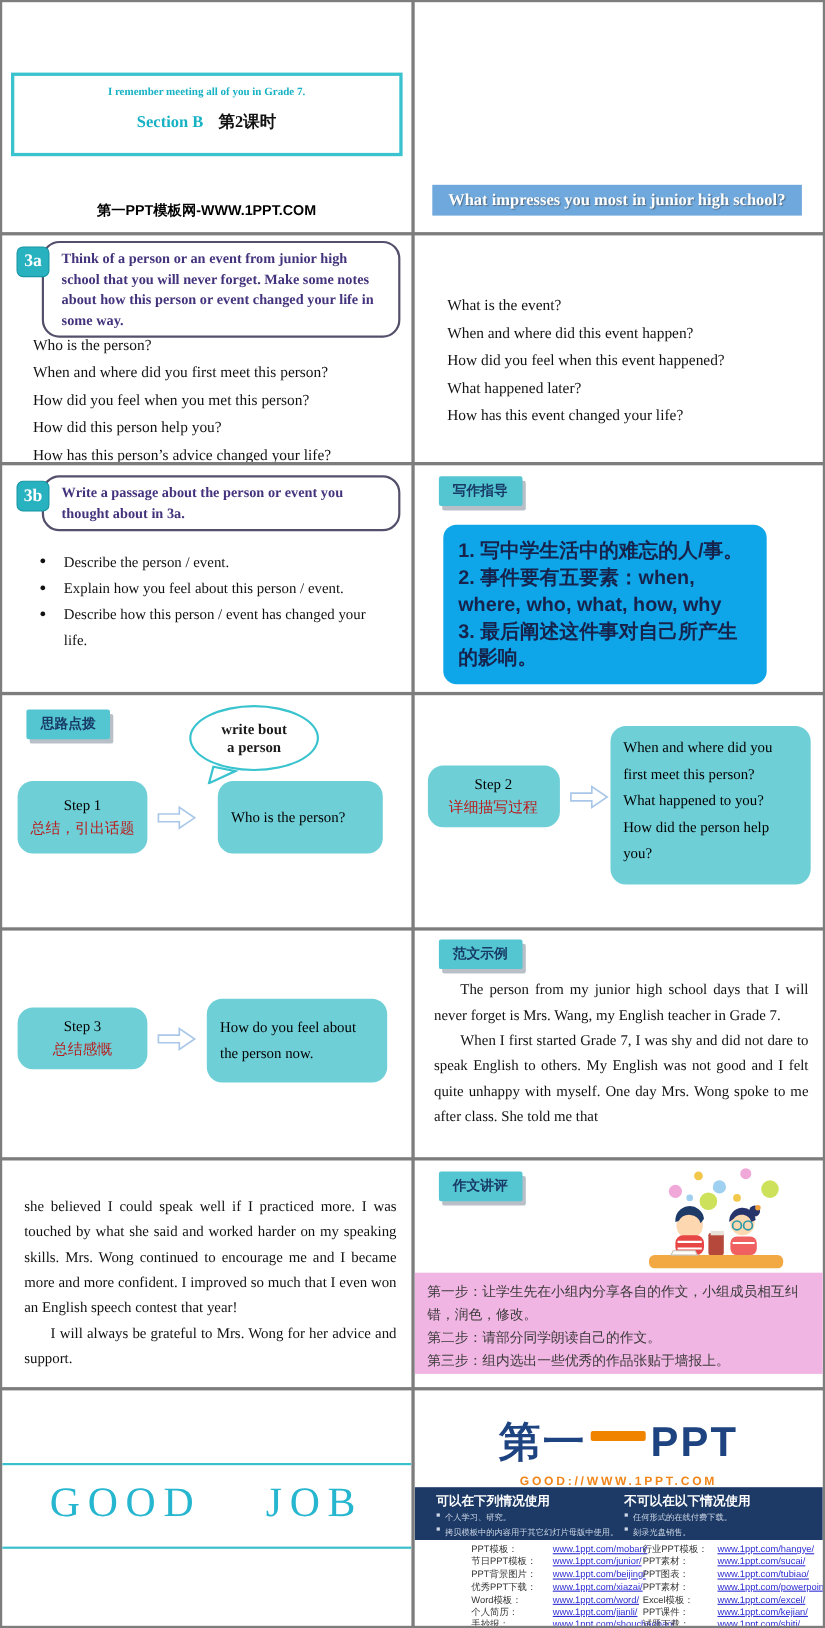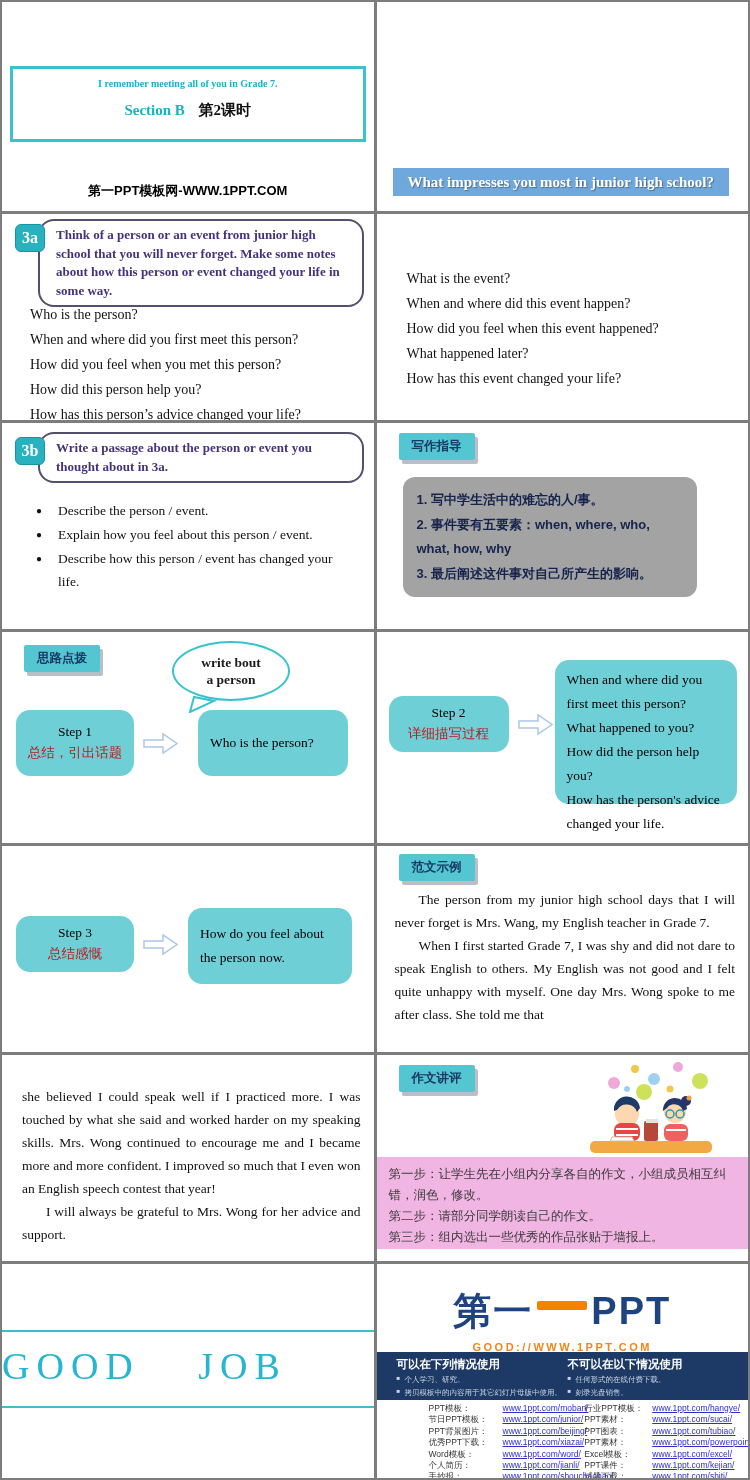--- a/index.html
+++ b/index.html
@@ -37,22 +37,22 @@
   .q-list div{ height:25px; line-height:25px; }
   .b-list{ position:absolute; font-family:"Liberation Serif", serif; font-size:13.5px; color:#111; }
   .b-list .bi{ position:relative; padding-left:24px; line-height:23px; margin-bottom:1px; }
   .b-list .bi::before{ content:"●"; position:absolute; left:2px; font-size:10px; top:0px; }
 
   
   .tab{ position:absolute; background:#54c6d1; color:#173a66; font-weight:bold; font-size:12.5px;
     padding:5px 13px; border-radius:2px; box-shadow:3px 4px 0 #b9bfc7; white-space:nowrap; }
 
   
-  .tips-box{ position:absolute; left:26px; width:294px; top:54px; background:#a3a3a3;
-    border-radius:12px; padding:11px 14px; font-weight:bold; font-size:13px;
+  .tips-box{ position:absolute; left:26px; width:294px; top:54px; background:#0ea5e9;
+    border-radius:12px; padding:11px 14px; font-weight:bold; font-size:18px;
     line-height:24.5px; color:#16244d; }
 
   
   .step-box{ position:absolute; background:#6fcfd7; border-radius:14px; text-align:center;
     display:flex; flex-direction:column; justify-content:center; }
   .step-box .st{ font-family:"Liberation Serif", serif; font-size:13.5px; color:#000; }
   .step-box .ss{ font-size:13.5px; color:#b91c1c; margin-top:4px; }
   .flow-arrow{ position:absolute; }
   .content-box{ position:absolute; background:#6fcfd7; border-radius:14px;
     font-family:"Liberation Serif", serif; font-size:13.5px; color:#000;
@@ -66,21 +66,21 @@
   .essay{ position:absolute; font-family:"Liberation Serif", serif; font-size:13.5px;
     line-height:23px; text-align:justify; color:#111; }
   .essay p.ind{ text-indent:24px; }
 
   
   .pink-box{ position:absolute; left:0; right:0; background:#f1b5e3; color:#3b3b3b;
     padding:7px 12px; font-size:12.5px; line-height:21px; }
 
   
   .gj-line{ position:absolute; left:0; right:0; height:2px; background:#3ac0cd; }
-  .gj-text{ position:absolute; left:0; right:0; text-align:left; font-family:"Liberation Serif", serif;
+  .gj-text{ position:absolute; left:0; right:0; text-align:center; font-family:"Liberation Serif", serif;
     font-size:38px; color:#27b6cf; letter-spacing:7px; word-spacing:42px; }
 
   
   .logo-wrap{ position:absolute; left:0; right:0; top:22px; text-align:center; }
   .logo-t{ font-size:38px; font-weight:bold; color:#1d4380; letter-spacing:2px; }
   .logo-dash{ display:inline-block; width:50px; height:9px; background:#f08300; border-radius:2px;
     vertical-align:14px; margin:0 4px; }
   .logo-url{ margin-top:4px; font-size:11px; font-weight:bold; color:#f08519; letter-spacing:2.5px; }
   .navy-bar{ position:absolute; left:0; right:0; top:88px; height:48px; background:#1d3a66;
     color:#fff; display:flex; }
@@ -186,21 +186,20 @@
         <div class="st">Step 2</div>
         <div class="ss">详细描写过程</div>
       </div>
       <svg class="flow-arrow" style="left:140px; top:79px;" width="38" height="27" viewBox="0 0 38 27">
         <polygon points="2,10 21,10 21,4 35,13.5 21,23 21,17 2,17" fill="#ffffff" stroke="#a9c7e8" stroke-width="1.5"></polygon>
       </svg>
       <div class="content-box" style="left:178px; top:28px; width:182px; height:144px; justify-content:flex-start;">
         <div>When and where did you first meet this person?</div>
         <div>What happened to you?</div>
         <div>How did the person help you?</div>
-        <div>How has the person's advice changed your life.</div>
       </div>
     </div>
   </div>
 
   <div class="row" style="height:206px;">
     <div class="cell">
       <div class="step-box" style="left:14px; top:70px; width:118px; height:56px;">
         <div class="st">Step 3</div>
         <div class="ss">总结感慨</div>
       </div>

